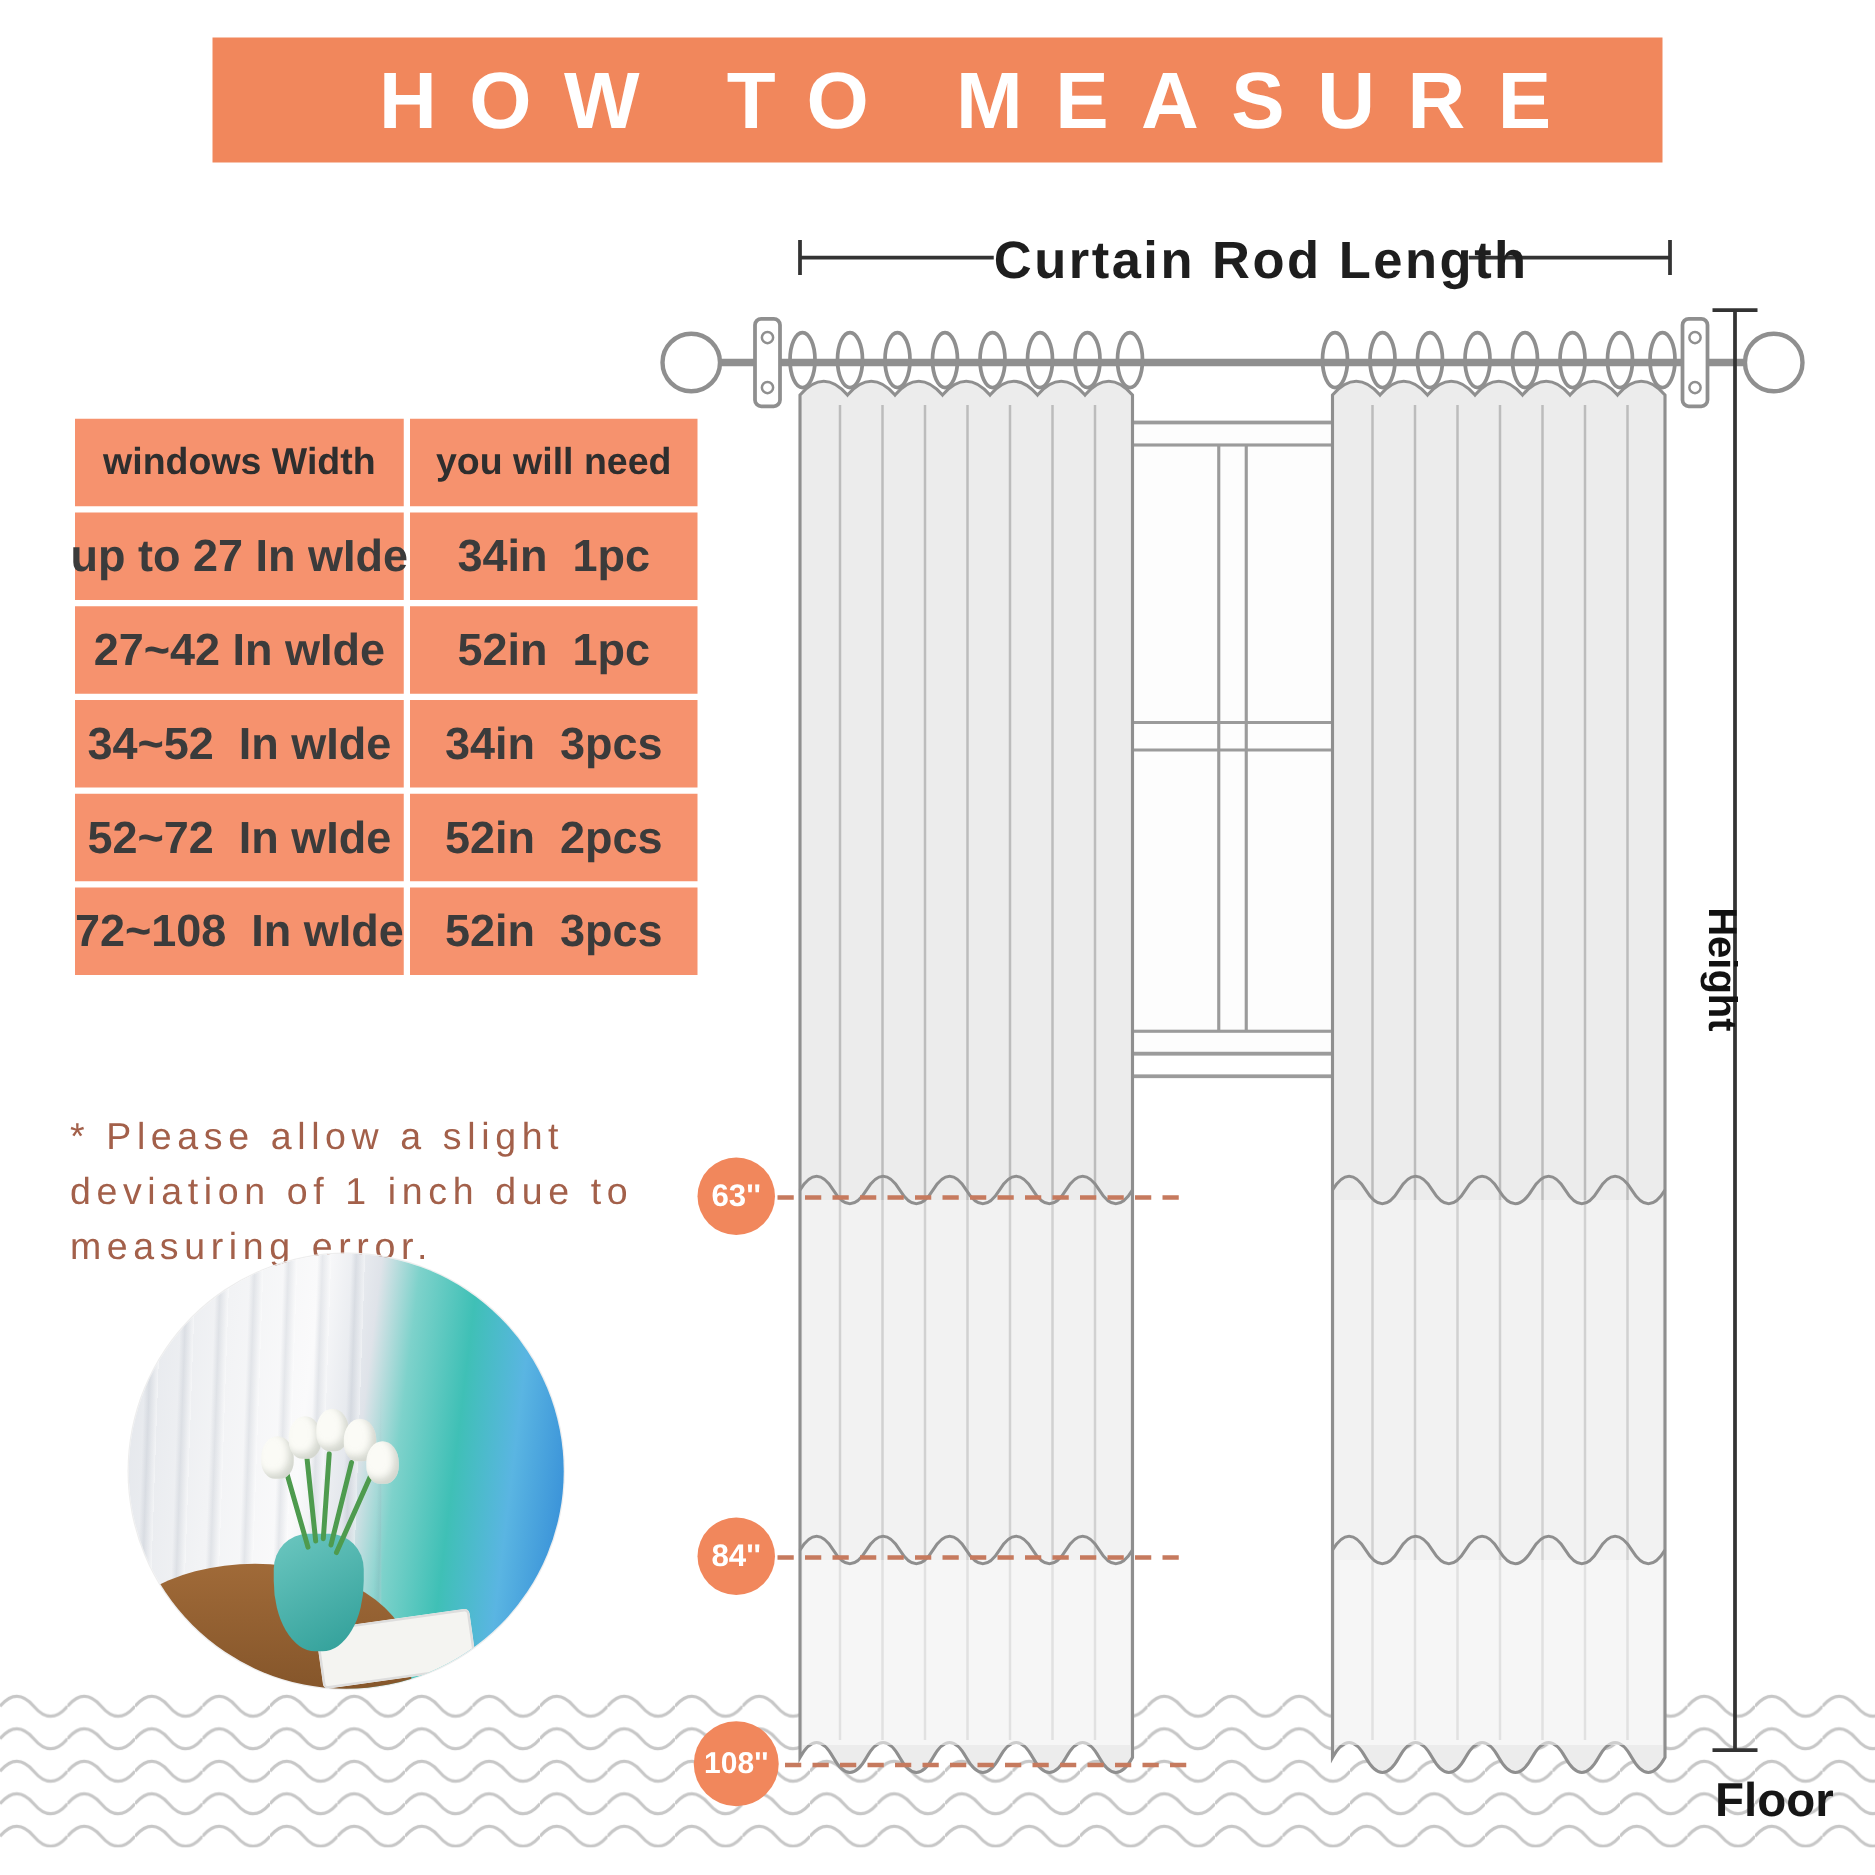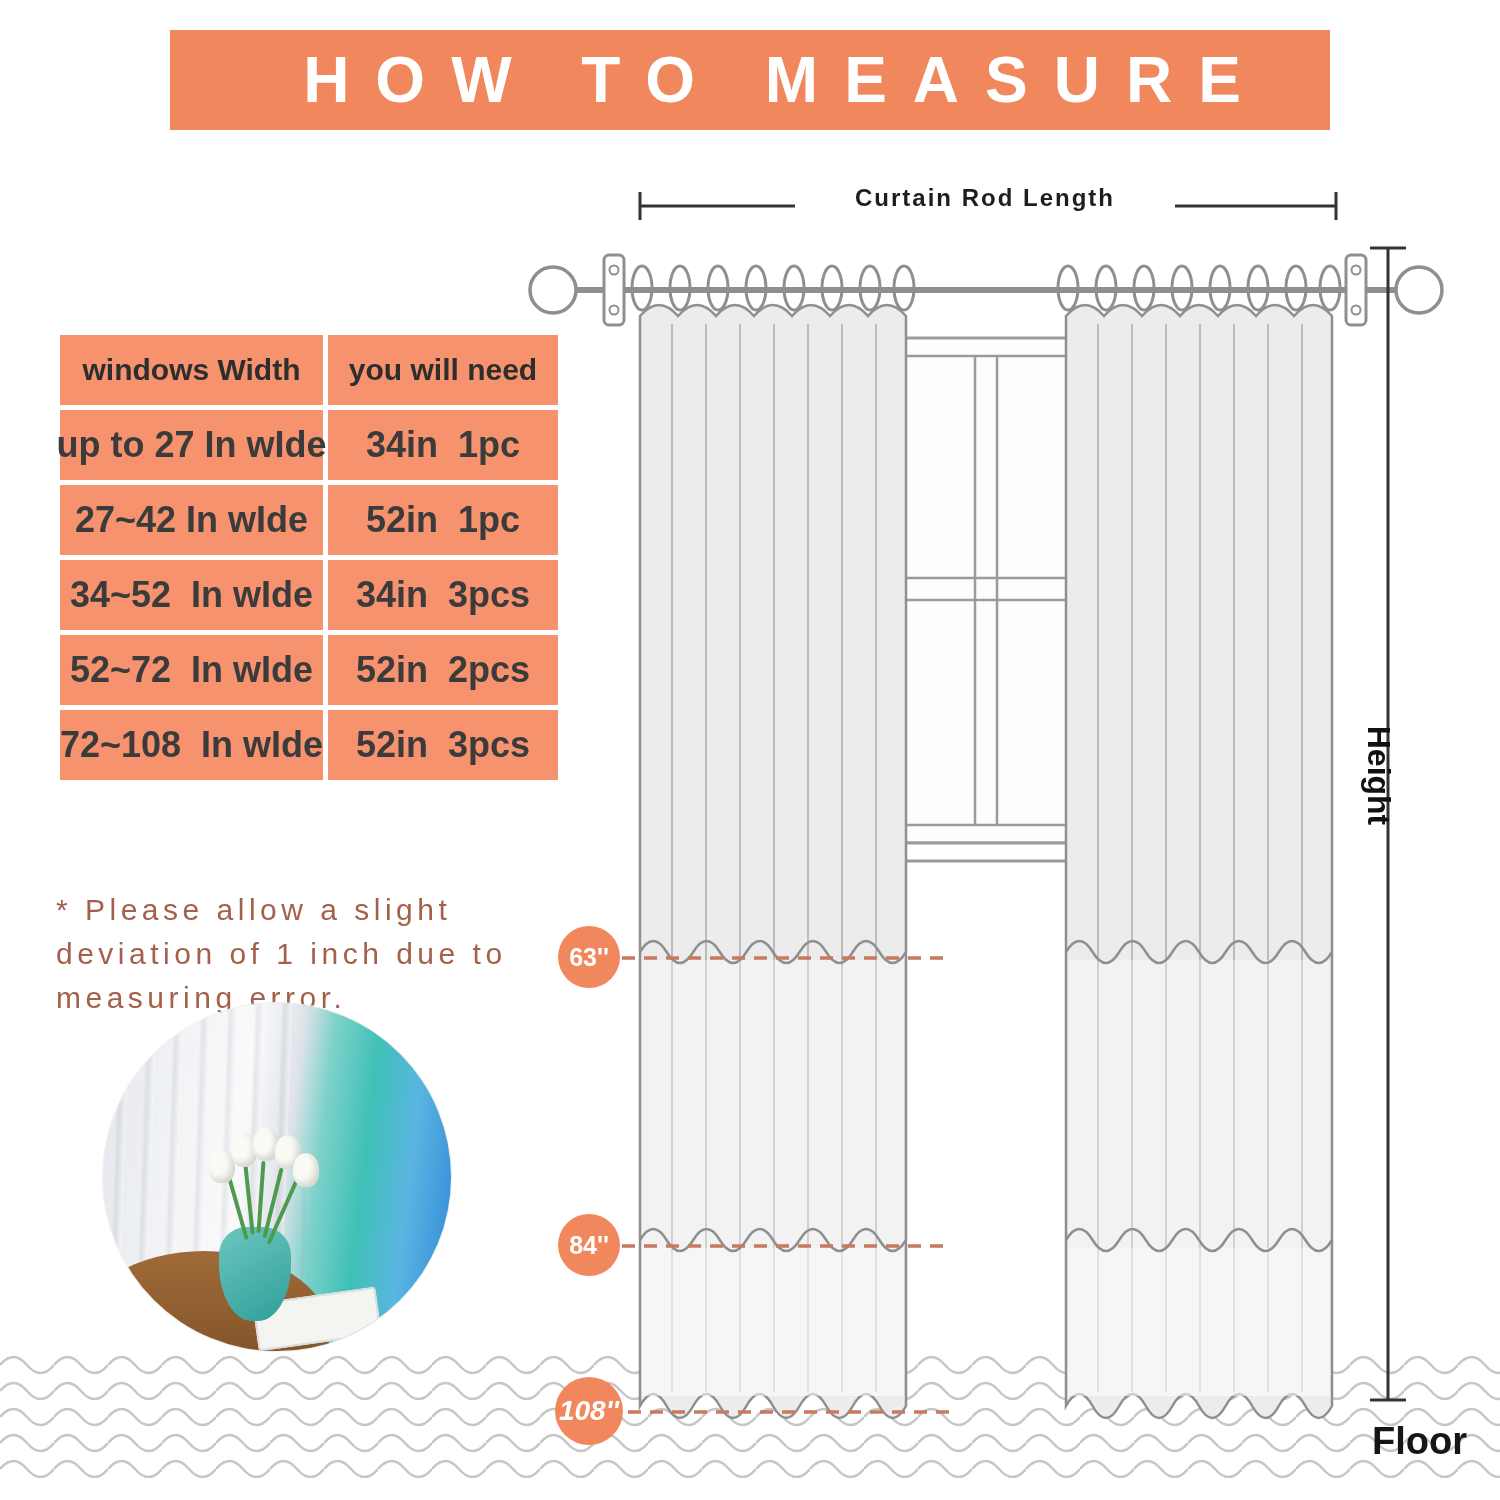--- a/index.html
+++ b/index.html
@@ -27,30 +27,30 @@
 
   
   .note{position:absolute;left:56px;top:888px;color:var(--note);
     font-size:30px;letter-spacing:4.5px;line-height:44px;font-weight:500;}
 
   
   svg.diagram{position:absolute;left:0;top:0;width:1500px;height:1500px;}
 
   
   .rod-label{position:absolute;left:795px;top:184px;width:380px;text-align:center;
-    font-size:24px;font-weight:700;color:#1e1e1e;letter-spacing:2px;white-space:nowrap;}
+    font-size:42px;font-weight:700;color:#1e1e1e;letter-spacing:2px;white-space:nowrap;}
   .height-label{position:absolute;left:1322px;top:757px;width:112px;text-align:center;
     font-size:32px;font-weight:700;color:#111;transform:rotate(90deg);}
   .floor-label{position:absolute;left:1372px;top:1420px;font-size:38px;font-weight:800;color:#161616;}
 
   .badge{position:absolute;background:var(--accent);color:#fff;border-radius:50%;
     display:flex;align-items:center;justify-content:center;font-weight:700;font-size:25px;}
   .badge-63{left:558px;top:926px;width:62px;height:62px;}
   .badge-84{left:558px;top:1214px;width:62px;height:62px;}
-  .badge-108{left:555px;top:1377px;width:68px;height:68px;font-size:28px;font-style:italic;}
+  .badge-108{left:555px;top:1377px;width:68px;height:68px;font-size:24px;}
 
   
   .photo{position:absolute;left:103px;top:1003px;width:348px;height:348px;border-radius:50%;overflow:hidden;
     background:linear-gradient(97deg,#e3e6eb 0%,#f2f3f5 22%,#fafafb 40%,#dfe3e9 52%,
       #7ed2cb 60%,#3fc0b6 72%,#5ab5e2 84%,#2e85d5 100%);
     box-shadow:0 0 0 1px #eee;}
   .ph-sheer{position:absolute;left:0;top:0;width:58%;height:100%;
     background:repeating-linear-gradient(92deg,rgba(255,255,255,0) 0px,rgba(255,255,255,0) 16px,
       rgba(150,160,175,0.20) 20px,rgba(255,255,255,0.40) 27px);}
   .ph-table{position:absolute;left:-24px;bottom:-34px;width:250px;height:134px;

